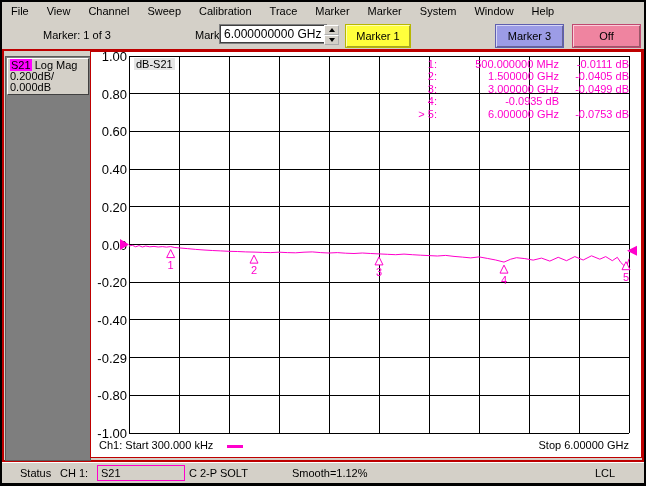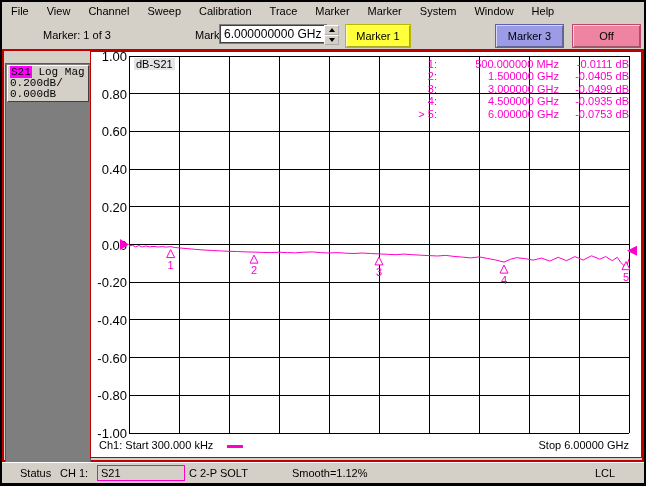--- a/index.html
+++ b/index.html
@@ -25,22 +25,22 @@
   .tri-up{width:0;height:0;border-left:3px solid transparent;
           border-right:3px solid transparent;border-bottom:4px solid #000;}
   .tri-down{width:0;height:0;border-left:3px solid transparent;
             border-right:3px solid transparent;border-top:4px solid #000;}
   .mk-btn{position:absolute;top:4px;height:22px;text-align:center;
           line-height:22px;box-shadow:inset 1px 1px 0 rgba(255,255,255,.6),
           inset -1px -1px 0 rgba(0,0,0,.35);cursor:default;}
   
   .main-window{position:absolute;left:2px;top:49px;width:638px;height:409px;
                background:#D4D0C8;border:2px solid #BE0000;}
-  .sidebar{position:absolute;left:1px;top:12px;width:84px;height:403px;
-           background:#7E7E7E;border:1px solid #5a5a5a;font-family:Liberation Mono, monospace;}
+  .sidebar{position:absolute;left:1px;top:5px;width:84px;height:403px;
+           background:#7E7E7E;border:1px solid #5a5a5a;}
   .trace-info{position:absolute;left:1px;top:1px;right:1px;height:33px;
               background:#D4D0C8;border-left:1px solid #fff;border-top:1px solid #fff;
               border-right:1px solid #404040;border-bottom:1px solid #404040;
               padding:1px 2px;line-height:11px;}
   .hl{background:#FF00FF;padding:0 1px;}
   .plot-window{position:absolute;left:86px;top:0;width:550px;height:405px;
                background:#fff;border:1px solid #BE0000;}
   .ytick{position:absolute;right:514px;width:34px;text-align:right;
          font-size:13px;}
   .plot-svg{position:absolute;left:38px;top:4px;overflow:visible;}
@@ -111,21 +111,21 @@
     <div class="plot-window">
       <div id="yticks">
           <span class="ytick" style="top: -3px;">1.00</span>
           <span class="ytick" style="top: 34.7px;">0.80</span>
           <span class="ytick" style="top: 72.4px;">0.60</span>
           <span class="ytick" style="top: 110.1px;">0.40</span>
           <span class="ytick" style="top: 147.8px;">0.20</span>
           <span class="ytick" style="top: 185.5px;">0.00</span>
           <span class="ytick" style="top: 223.2px;">-0.20</span>
           <span class="ytick" style="top: 260.9px;">-0.40</span>
-          <span class="ytick" style="top: 298.6px;">-0.60</span>
+          <span class="ytick" style="top: 298.6px;">-0.29</span>
           <span class="ytick" style="top: 336.3px;">-0.80</span>
           <span class="ytick" style="top: 374px;">-1.00</span>
         </div>
       <svg class="plot-svg" id="plotsvg" width="500" height="377" viewBox="0 0 500 377">
           <line x1="0" y1="0" x2="0" y2="377" stroke="#000" stroke-width="1" shape-rendering="crispEdges"></line>
           <line x1="50" y1="0" x2="50" y2="377" stroke="#000" stroke-width="1" shape-rendering="crispEdges"></line>
           <line x1="100" y1="0" x2="100" y2="377" stroke="#000" stroke-width="1" shape-rendering="crispEdges"></line>
           <line x1="150" y1="0" x2="150" y2="377" stroke="#000" stroke-width="1" shape-rendering="crispEdges"></line>
           <line x1="200" y1="0" x2="200" y2="377" stroke="#000" stroke-width="1" shape-rendering="crispEdges"></line>
           <line x1="250" y1="0" x2="250" y2="377" stroke="#000" stroke-width="1" shape-rendering="crispEdges"></line>
@@ -172,21 +172,20 @@
           <span>1.500000 GHz</span>
           <span>-0.0405 dB</span>
         </div>
         <div class="readout-row">
           <span>3:</span>
           <span>3.000000 GHz</span>
           <span>-0.0499 dB</span>
         </div>
         <div class="readout-row">
           <span>4:</span>
-          <span>4.500000 GHz</span>
           <span>-0.0935 dB</span>
         </div>
         <div class="readout-row">
           <span>&gt; 5:</span>
           <span>6.000000 GHz</span>
           <span>-0.0753 dB</span>
         </div>
       </div>
 
       <div class="stim-row">

